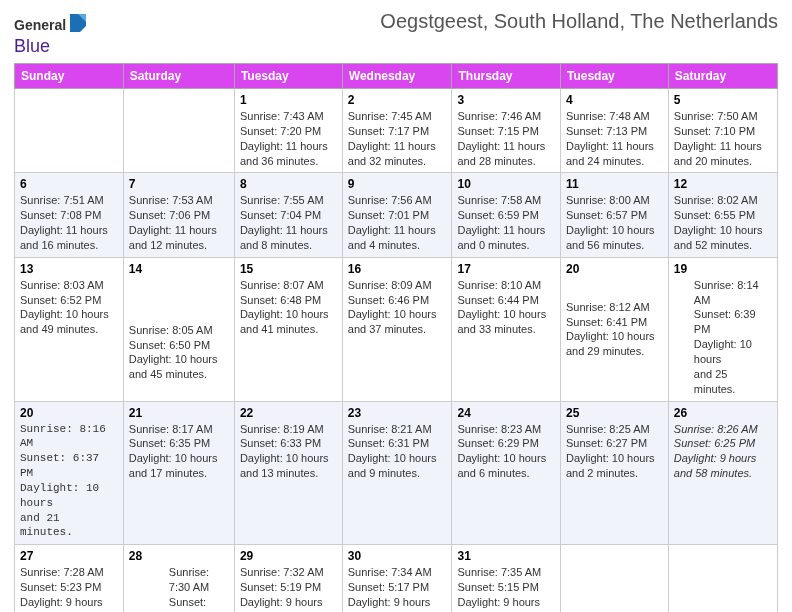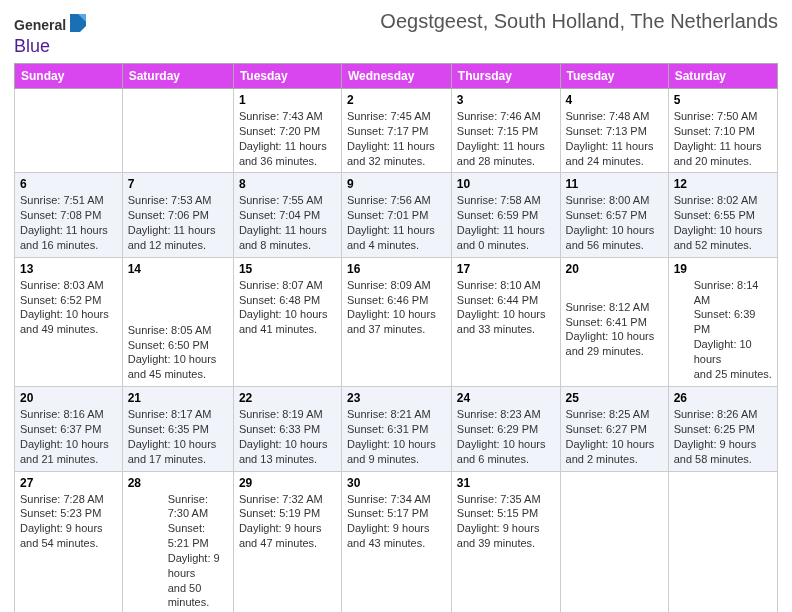--- a/index.html
+++ b/index.html
@@ -264,21 +264,21 @@
             <span class="day-number">19</span>
             <div class="day-detail" style="white-space: pre-line; margin-left: 20px;">Sunrise: 8:14 AM
 Sunset: 6:39 PM
 Daylight: 10 hours
 and 25 minutes.</div>
           </td>
         </tr>
         <tr>
           <td>
             <span class="day-number">20</span>
-            <div class="day-detail" style="white-space: pre-line;">Sunrise: 8:16 AM
+            <div class="day-detail" style="white-space: pre-line; font-family: Liberation Mono, monospace;">Sunrise: 8:16 AM
 Sunset: 6:37 PM
 Daylight: 10 hours
 and 21 minutes.</div>
           </td>
           <td>
             <span class="day-number">21</span>
             <div class="day-detail" style="white-space: pre-line;">Sunrise: 8:17 AM
 Sunset: 6:35 PM
 Daylight: 10 hours
 and 17 minutes.</div>
@@ -306,21 +306,21 @@
           </td>
           <td>
             <span class="day-number">25</span>
             <div class="day-detail" style="white-space: pre-line;">Sunrise: 8:25 AM
 Sunset: 6:27 PM
 Daylight: 10 hours
 and 2 minutes.</div>
           </td>
           <td>
             <span class="day-number">26</span>
-            <div class="day-detail" style="white-space: pre-line;">Sunrise: 8:26 AM
+            <div class="day-detail" style="white-space: pre-line; font-style: italic;">Sunrise: 8:26 AM
 Sunset: 6:25 PM
 Daylight: 9 hours
 and 58 minutes.</div>
           </td>
         </tr>
         <tr>
           <td>
             <span class="day-number">27</span>
             <div class="day-detail" style="white-space: pre-line;">Sunrise: 7:28 AM
 Sunset: 5:23 PM

